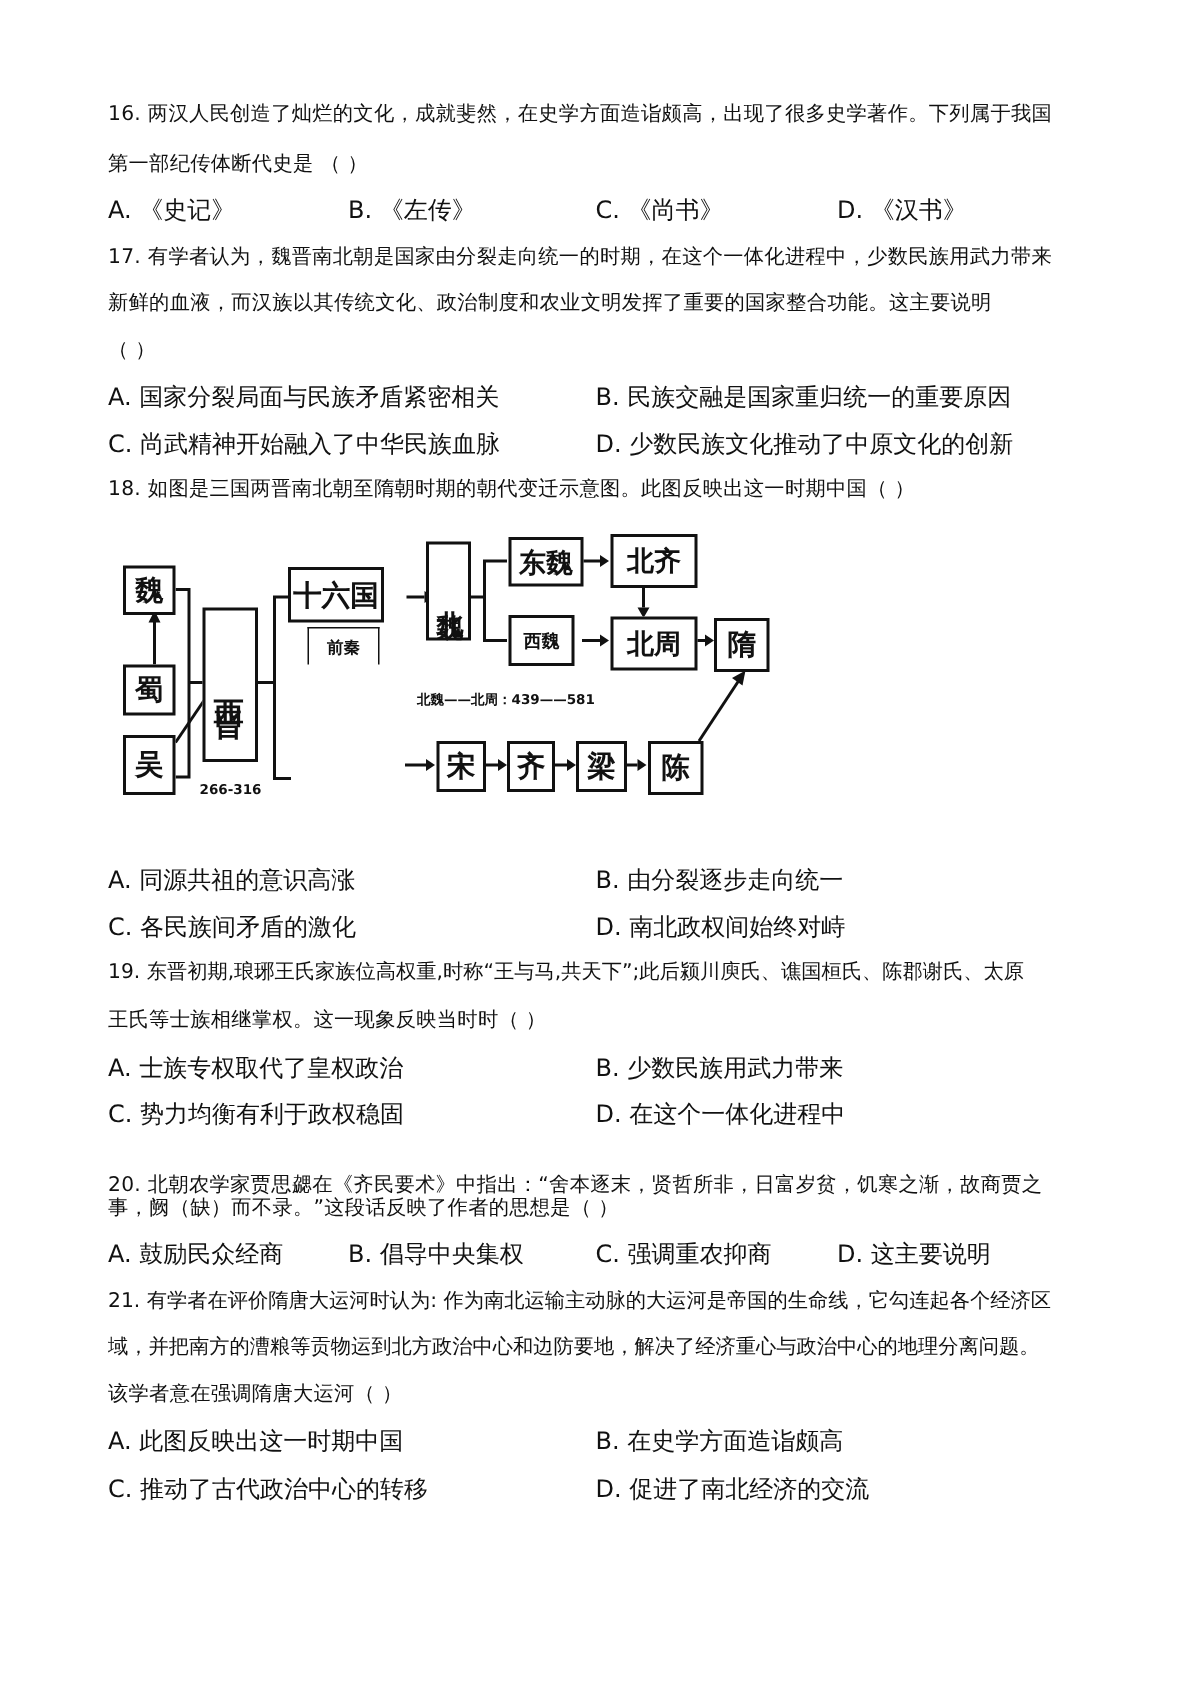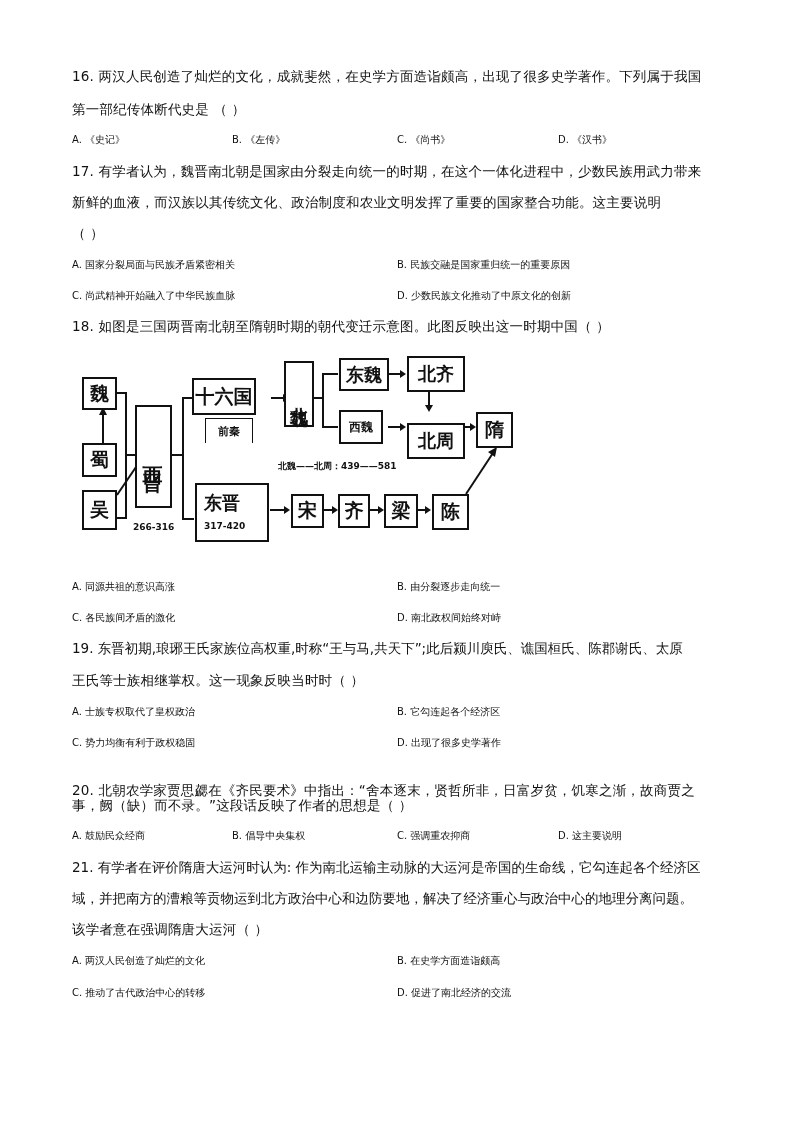--- a/index.html
+++ b/index.html
@@ -1,19 +1,19 @@
 <!DOCTYPE html>
 <html><head>
 <meta charset="utf-8">
 <style>
   html, body { margin:0; padding:0; background:#ffffff; }
   body { width:794px; height:1123px; position:relative; overflow:hidden;
          font-family:"DejaVu Sans", "Liberation Sans", sans-serif; color:#111; }
   .line { position:absolute; left:72px; font-size:13.5px; line-height:20px; white-space:nowrap; letter-spacing:0.2px; }
-  .opt { position:absolute; font-size:10px; line-height:20px; white-space:nowrap; }
+  .opt { position:absolute; font-size:16px; line-height:20px; white-space:nowrap; }
   .diagram { position:absolute; left:70px; top:355px; width:460px; height:190px; }
   .box { position:absolute; border:2px solid #111; box-sizing:border-box; background:#fff;
          display:flex; align-items:center; justify-content:center; font-weight:bold;
          font-family:"DejaVu Sans", sans-serif; color:#111; }
   .vtext { writing-mode:vertical-rl; text-orientation:upright; letter-spacing:6px; }
   .dlabel { position:absolute; font-size:9px; font-weight:bold; white-space:nowrap; color:#111; }
   svg.lines { position:absolute; left:0; top:0; }
 </style>
 </head>
 <body>
@@ -90,52 +90,48 @@
   <div class="box vtext" style="left:65px;top:50px;width:37px;height:103px;font-size:20px">西晋</div>
   <div class="dlabel" style="left:63px;top:167px">266-316</div>
 
   <div class="box" style="left:122px;top:23px;width:64px;height:37px;font-size:19px">十六国</div>
   <div class="box" style="left:135px;top:63px;width:48px;height:25px;font-size:11px;border-width:1.5px;border-bottom:none">前秦</div>
 
   <div class="box vtext" style="left:214px;top:6px;width:30px;height:66px;font-size:18px;letter-spacing:2px">北魏</div>
   <div class="box" style="left:269px;top:3px;width:50px;height:33px;font-size:18px">东魏</div>
   <div class="box" style="left:269px;top:55px;width:44px;height:34px;font-size:12px">西魏</div>
   <div class="box" style="left:337px;top:1px;width:58px;height:36px;font-size:18px">北齐</div>
-  <div class="box" style="left:337px;top:68px;width:58px;height:36px;font-size:18px">北周</div>
+  <div class="box" style="left:337px;top:56px;width:58px;height:36px;font-size:18px">北周</div>
   <div class="box" style="left:406px;top:57px;width:37px;height:36px;font-size:19px">隋</div>
   <div class="dlabel" style="left:208px;top:105px">北魏——北周：439——581</div>
 
-  <div class="box" style="left:125px;top:128px;width:74px;height:59px;font-size:18px;flex-direction:column;justify-content:flex-start;align-items:flex-start;padding:6px 0 0 7px">
-    <span>东晋</span>
-    <span style="font-size:9px;margin-top:6px">317-420</span>
-  </div>
   <div class="box" style="left:221px;top:139px;width:33px;height:34px;font-size:19px">宋</div>
   <div class="box" style="left:268px;top:139px;width:32px;height:34px;font-size:19px">齐</div>
   <div class="box" style="left:314px;top:139px;width:34px;height:34px;font-size:19px">梁</div>
   <div class="box" style="left:362px;top:139px;width:37px;height:36px;font-size:19px">陈</div>
 </div>
 
 <div class="opt" style="left:72px;top:577px">A. 同源共祖的意识高涨</div>
 <div class="opt" style="left:397px;top:577px">B. 由分裂逐步走向统一</div>
 <div class="opt" style="left:72px;top:608px">C. 各民族间矛盾的激化</div>
 <div class="opt" style="left:397px;top:608px">D. 南北政权间始终对峙</div>
 
 <div class="line" style="top:638px;letter-spacing:0px">19. 东晋初期,琅琊王氏家族位高权重,时称“王与马,共天下”;此后颍川庾氏、谯国桓氏、陈郡谢氏、太原</div>
 <div class="line" style="top:670px">王氏等士族相继掌权。这一现象反映当时时（    ）</div>
 <div class="opt" style="left:72px;top:702px">A. 士族专权取代了皇权政治</div>
-<div class="opt" style="left:397px;top:702px">B. 它勾连起各个经济区</div>
+<div class="opt" style="left:397px;top:702px">B. 少数民族用武力带来</div>
 <div class="opt" style="left:72px;top:733px">C. 势力均衡有利于政权稳固</div>
-<div class="opt" style="left:397px;top:733px">D. 出现了很多史学著作</div>
+<div class="opt" style="left:397px;top:733px">D. 在这个一体化进程中</div>
 
 <div class="line" style="top:780px">20. 北朝农学家贾思勰在《齐民要术》中指出：“舍本逐末，贤哲所非，日富岁贫，饥寒之渐，故商贾之</div>
 <div class="line" style="top:795px">事，阙（缺）而不录。”这段话反映了作者的思想是（    ）</div>
 <div class="opt" style="left:72px;top:826px">A. 鼓励民众经商</div>
 <div class="opt" style="left:232px;top:826px">B. 倡导中央集权</div>
 <div class="opt" style="left:397px;top:826px">C. 强调重农抑商</div>
 <div class="opt" style="left:558px;top:826px">D. 这主要说明</div>
 
 <div class="line" style="top:857px;letter-spacing:0px">21. 有学者在评价隋唐大运河时认为: 作为南北运输主动脉的大运河是帝国的生命线，它勾连起各个经济区</div>
 <div class="line" style="top:888px;letter-spacing:0px">域，并把南方的漕粮等贡物运到北方政治中心和边防要地，解决了经济重心与政治中心的地理分离问题。</div>
 <div class="line" style="top:919px">该学者意在强调隋唐大运河（    ）</div>
-<div class="opt" style="left:72px;top:951px">A. 两汉人民创造了灿烂的文化</div>
+<div class="opt" style="left:72px;top:951px">A. 此图反映出这一时期中国</div>
 <div class="opt" style="left:397px;top:951px">B. 在史学方面造诣颇高</div>
 <div class="opt" style="left:72px;top:983px">C. 推动了古代政治中心的转移</div>
 <div class="opt" style="left:397px;top:983px">D. 促进了南北经济的交流</div>
 
 </body></html>

